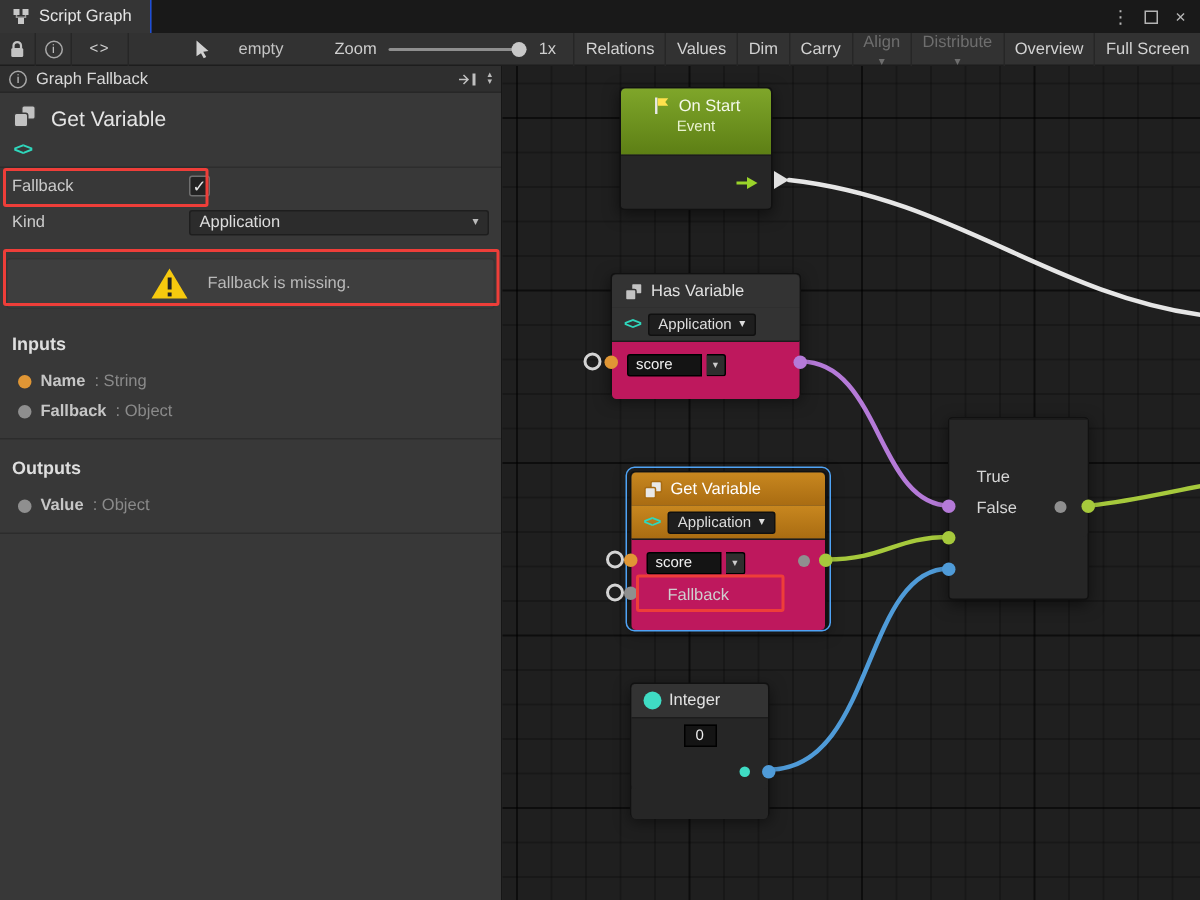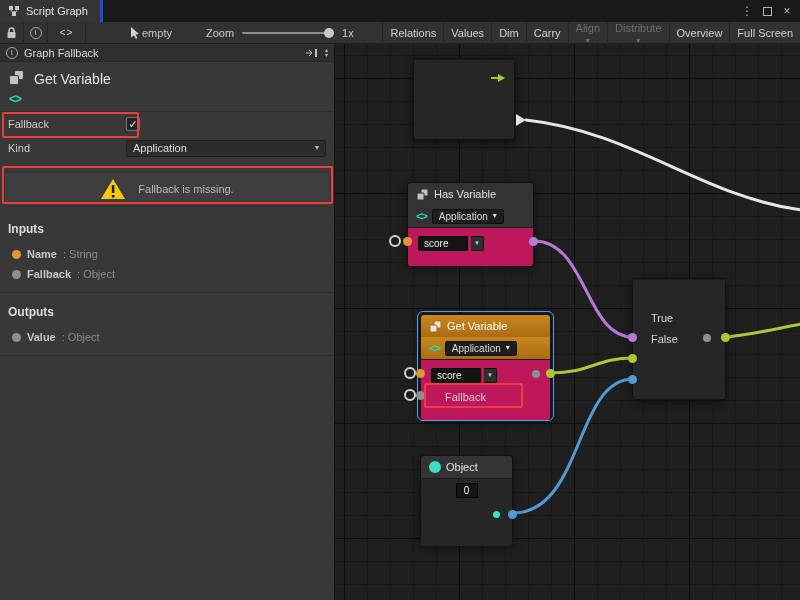--- a/index.html
+++ b/index.html
@@ -1,31 +1,31 @@
 <!DOCTYPE html>
 <html><head>
 <meta charset="utf-8">
 <style>
   *{margin:0;padding:0;box-sizing:border-box;}
   body{background:#111;}
   .app{position:relative;width:800px;height:600px;font-family:"Liberation Sans",sans-serif;background:#282828;overflow:hidden;user-select:none;}
 
   
   .titlebar{height:22px;background:#191919;display:flex;align-items:stretch;color:#c8c8c8;}
-  .tab{display:flex;align-items:center;gap:6px;padding:0 12px 0 8px;background:#353535;font-size:11px;color:#e6e6e6;border-right:3px solid #1d4ed8;}
+  .tab{display:flex;align-items:center;gap:6px;padding:0 12px 0 8px;background:#353535;font-size:11px;color:#e6e6e6;border-right:1px solid #1d4ed8;}
   .win-controls{margin-left:auto;display:flex;align-items:center;gap:2px;padding-right:4px;}
   .win-btn{width:18px;height:18px;display:flex;align-items:center;justify-content:center;color:#b4b4b4;font-size:12px;}
   .max-glyph{width:9px;height:9px;border:1px solid #b4b4b4;display:inline-block;}
 
   
   .toolbar{height:22px;background:#323232;border-bottom:1px solid #1d1d1d;display:flex;align-items:center;font-size:11px;color:#cfcfcf;}
   .ticon{height:22px;display:flex;align-items:center;justify-content:center;width:24px;border-right:1px solid #262626;}
   .codebox{height:22px;display:flex;align-items:center;justify-content:center;width:38px;border-right:1px solid #262626;color:#cfcfcf;font-size:10px;letter-spacing:1px;}
   .info-circle{width:12px;height:12px;border:1px solid #a8a8a8;border-radius:50%;font-size:8px;line-height:10px;text-align:center;color:#d0d0d0;display:inline-block;}
-  .empty-group{display:flex;align-items:center;gap:2px;margin-left:44px;color:#c4c4c4;}
+  .empty-group{display:flex;align-items:center;gap:19px;margin-left:44px;color:#c4c4c4;}
   .zoom-label{margin-left:34px;}
   .slider{position:relative;width:92px;height:10px;margin-left:8px;}
   .slider .track{position:absolute;left:0;right:0;top:4px;height:2px;background:#8f8f8f;border-radius:1px;}
   .slider .handle{position:absolute;right:0;top:0;width:10px;height:10px;border-radius:50%;background:#c8c8c8;}
   .zoom-val{margin-left:8px;}
   .toolbar-right{margin-left:auto;display:flex;height:22px;}
   .tbtn{display:flex;align-items:center;gap:3px;padding:0 7px;border-left:1px solid #262626;height:22px;color:#d2d2d2;}
   .tbtn.disabled{color:#6e6e6e;flex-direction:column;}
   .caret{font-size:8px;line-height:1;}
 
@@ -241,20 +241,30 @@
 
       <svg class="wires" width="465" height="556">
         <path d="M191,76 C300,88 365,152 466,166" stroke="#e6e6e6" stroke-width="3" fill="none" stroke-linecap="round"></path>
         <path d="M199,197 C252,197 250,293 298,293" stroke="#b57ad8" stroke-width="3" fill="none" stroke-linecap="round"></path>
         <path d="M216,329 C255,329 262,314 298,314" stroke="#a6c93c" stroke-width="3" fill="none" stroke-linecap="round"></path>
         <path d="M178,469 C248,469 240,335 298,335" stroke="#4f9bd8" stroke-width="3" fill="none" stroke-linecap="round"></path>
         <path d="M392,293 C420,290 444,284 466,280" stroke="#a6c93c" stroke-width="3" fill="none" stroke-linecap="round"></path>
       </svg>
 
       <div class="node" style="left:78px;top:14px;width:102px;height:82px;">
+        <div class="onstart-head">
+          <div class="onstart-line1">
+            <svg width="12" height="13">
+                <path d="M2.5,1 V12" stroke="#e8e8e8" stroke-width="1.6"></path>
+                <path d="M3.5,1.5 H10.5 L8.5,4 L10.5,6.5 H3.5 Z" fill="#ffe14d"></path>
+              </svg>
+            <span>On Start</span>
+          </div>
+          <div class="onstart-line2">Event</div>
+        </div>
         <div class="onstart-body">
           <svg style="position:absolute;right:8px;top:13px;" width="16" height="10">
               <path d="M1,5 h9" stroke="#9ad32a" stroke-width="2"></path>
               <path d="M8,1 l7,4 -7,4 z" fill="#9ad32a"></path>
             </svg>
         </div>
       </div>
       <span class="flow-tri" style="left:181px;top:70px;"></span>
 
       <div class="node" style="left:72px;top:138px;width:127px;height:82px;">
@@ -336,21 +346,21 @@
         <span class="dot c-purple" style="left:-5px;top:54px;"></span>
         <span class="dot c-gray" style="right:14px;top:55px;width:8px;height:8px;"></span>
         <span class="dot c-green" style="right:-5px;top:54px;"></span>
         <span class="dot c-green" style="left:-5px;top:75px;"></span>
         <span class="dot c-blue" style="left:-5px;top:96px;"></span>
       </div>
 
       <div class="node" style="left:85px;top:411px;width:93px;height:90px;">
         <div class="nhead">
           <span style="width:12px;height:12px;border-radius:50%;background:#3fdcc4;display:inline-block;"></span>
-          <span>Object</span>
+          <span>Integer</span>
         </div>
         <div class="int-valrow">
           <span class="int-field">
               <span>0</span>
             </span>
         </div>
         <div class="int-portrow">
           <span class="sdot c-teal" style="right:12px;top:9px;"></span>
         </div>
         <div class="int-footer"></div>

